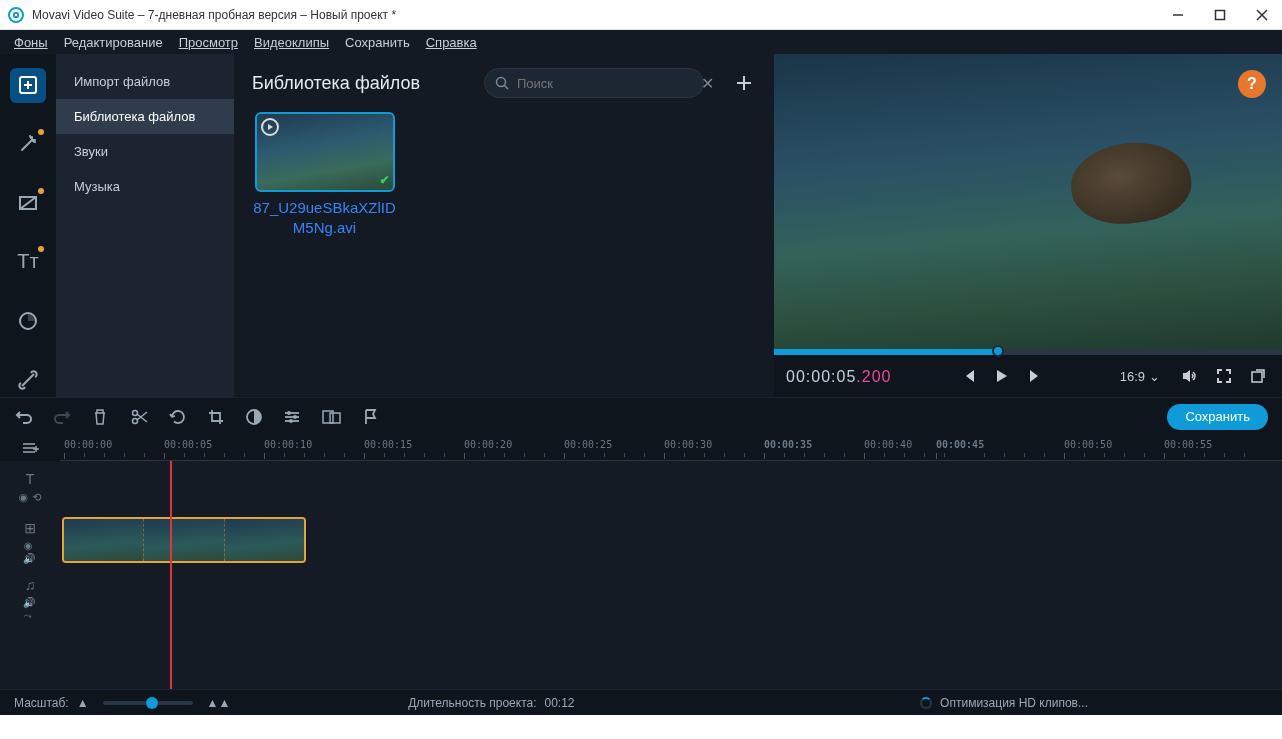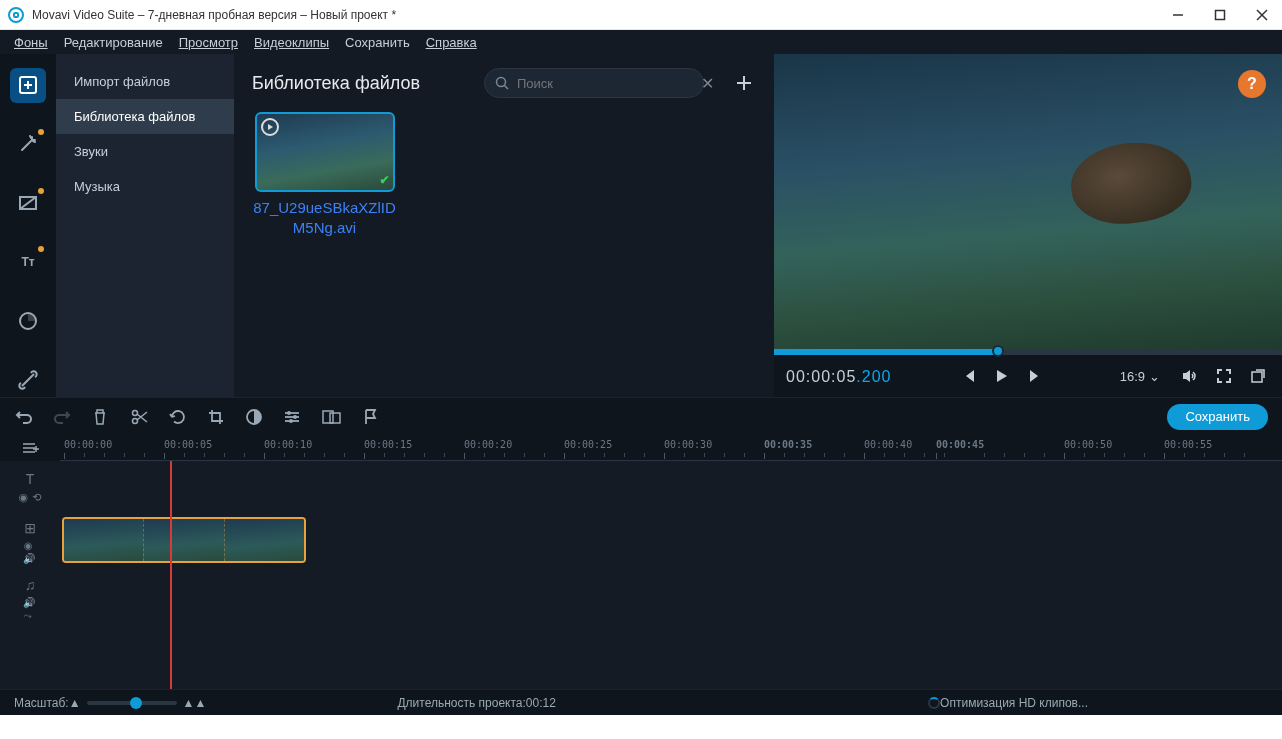--- a/index.html
+++ b/index.html
@@ -37,21 +37,21 @@
 .thumb-name{color:#3b82f6;font-size:15px;text-align:center;line-height:1.3;max-width:150px;word-break:break-all;}
 .preview{width:508px;background:#0f151d;display:flex;flex-direction:column;}
 .preview-video{flex:1;background:linear-gradient(175deg,#1a3548 0%,#2a5065 35%,#33625a 60%,#2c4f3e 80%,#1f3a2e 100%);position:relative;}
 .preview-video .turtle{position:absolute;right:18%;top:30%;width:120px;height:80px;background:radial-gradient(ellipse at 40% 40%,#5a4a3a,#2a2418);border-radius:50% 55% 45% 50%;transform:rotate(-8deg);}
 .help-badge{position:absolute;top:16px;right:16px;width:28px;height:28px;border-radius:50%;background:#e8772e;color:#fff;display:flex;align-items:center;justify-content:center;font-size:16px;font-weight:bold;cursor:pointer;}
 .scrub{height:6px;background:#2a3644;position:relative;}
 .scrub .prog{position:absolute;left:0;top:0;bottom:0;width:44%;background:#0e9bd8;}
 .scrub .handle{position:absolute;left:44%;top:-4px;width:12px;height:12px;border-radius:50%;background:#0e9bd8;border:2px solid #1a2a3a;transform:translateX(-50%);}
 .preview-ctrl{height:42px;display:flex;align-items:center;padding:0 12px;gap:10px;color:#c6cfd8;background:#0f151d;}
 .tc{font-family:monospace;font-size:16px;letter-spacing:1px;}
-.tc .ms{color:#0ea5e9;}
+.tc .ms{color:#ec4899;}
 .pc-spacer{flex:1;}
 .pc-btn{width:24px;height:24px;display:flex;align-items:center;justify-content:center;cursor:pointer;color:#c6cfd8;}
 .ar-sel{display:flex;align-items:center;gap:4px;font-size:13px;cursor:pointer;margin:0 8px;}
 .timeline-bar{height:38px;background:#0f151d;display:flex;align-items:center;padding:0 14px;gap:20px;border-top:1px solid #1a2430;}
 .tbar-group{display:flex;gap:18px;align-items:center;}
 .tbar-btn{color:#9aa8b5;cursor:pointer;display:flex;align-items:center;justify-content:center;width:20px;height:20px;}
 .save-btn{margin-left:auto;height:26px;padding:0 18px;border-radius:13px;background:#0e9bd8;color:#fff;font-size:13px;display:flex;align-items:center;cursor:pointer;border:none;}
 .ruler-row{height:26px;background:#0f151d;display:flex;position:relative;}
 .ruler-left{width:60px;display:flex;align-items:center;justify-content:center;color:#9aa8b5;cursor:pointer;}
 .ruler{flex:1;position:relative;border-bottom:1px solid #2a3644;}
@@ -65,21 +65,21 @@
 .track.t1{top:6px;height:40px;}
 .track.t2{top:56px;height:50px;}
 .track.t3{top:118px;height:40px;}
 .clip{position:absolute;left:2px;top:0;height:46px;width:244px;border:2px solid #e8a23a;border-radius:4px;overflow:hidden;display:flex;background:#1a2a35;}
 .clip .seg{flex:1;background:linear-gradient(175deg,#1f3a50,#2c5a5a 60%,#2a4a3a);border-right:1px dashed rgba(232,162,58,.4);}
 .clip .seg:last-child{border-right:none;}
 .playhead{position:absolute;top:0;bottom:0;width:2px;background:#d83a3a;pointer-events:none;}
 .footer{height:26px;background:#0f151d;display:flex;align-items:center;padding:0 14px;color:#9aa8b5;font-size:12px;gap:10px;border-top:1px solid #1a2430;}
 .zoom-slider{width:90px;height:4px;background:#2a3644;border-radius:2px;position:relative;margin:0 6px;}
 .zoom-slider .zh{position:absolute;left:55%;top:-4px;width:12px;height:12px;border-radius:50%;background:#0e9bd8;transform:translateX(-50%);}
-.footer .sec{display:flex;align-items:center;gap:0;}
+.footer .sec{display:flex;align-items:center;gap:8px;}
 .footer .spinner{width:12px;height:12px;border:2px solid #2a3644;border-top-color:#0e9bd8;border-radius:50%;}
 svg{display:block;}
 </style>
 </head>
 <body>
 
 <div class="titlebar">
   <div class="app-icon"></div>
   <div class="title">Movavi Video Suite – 7-дневная пробная версия – Новый проект *</div>
   <div class="win-btns">
@@ -129,21 +129,21 @@
     </div>
     <div class="rail-btn">
         <span class="dot"></span>
       <svg width="20" height="20">
           <rect x="2" y="4" width="16" height="12" fill="none" stroke="#9aa8b5" stroke-width="2"></rect>
           <line x1="2" y1="16" x2="18" y2="4" stroke="#9aa8b5" stroke-width="2"></line>
         </svg>
     </div>
     <div class="rail-btn">
         <span class="dot"></span>
-      <span style="font-size:12px;font-weight:bold;">Tᴛ</span>
+      <span style="font-size:20px;font-weight:normal;">Tᴛ</span>
     </div>
     <div class="rail-btn">
       <svg width="20" height="20">
           <circle cx="10" cy="10" r="8" fill="none" stroke="#9aa8b5" stroke-width="2"></circle>
           <path d="M10 2 A8 8 0 0 1 18 10 L10 10 Z" fill="#9aa8b5" opacity=".3"></path>
         </svg>
     </div>
     <div class="rail-btn">
       <svg width="20" height="20">
           <path d="M4 16 L10 10 M16 4 L10 10 M13 3 A3 3 0 1 1 17 7 M3 13 A3 3 0 1 0 7 17" stroke="#9aa8b5" stroke-width="2" fill="none"></path>

